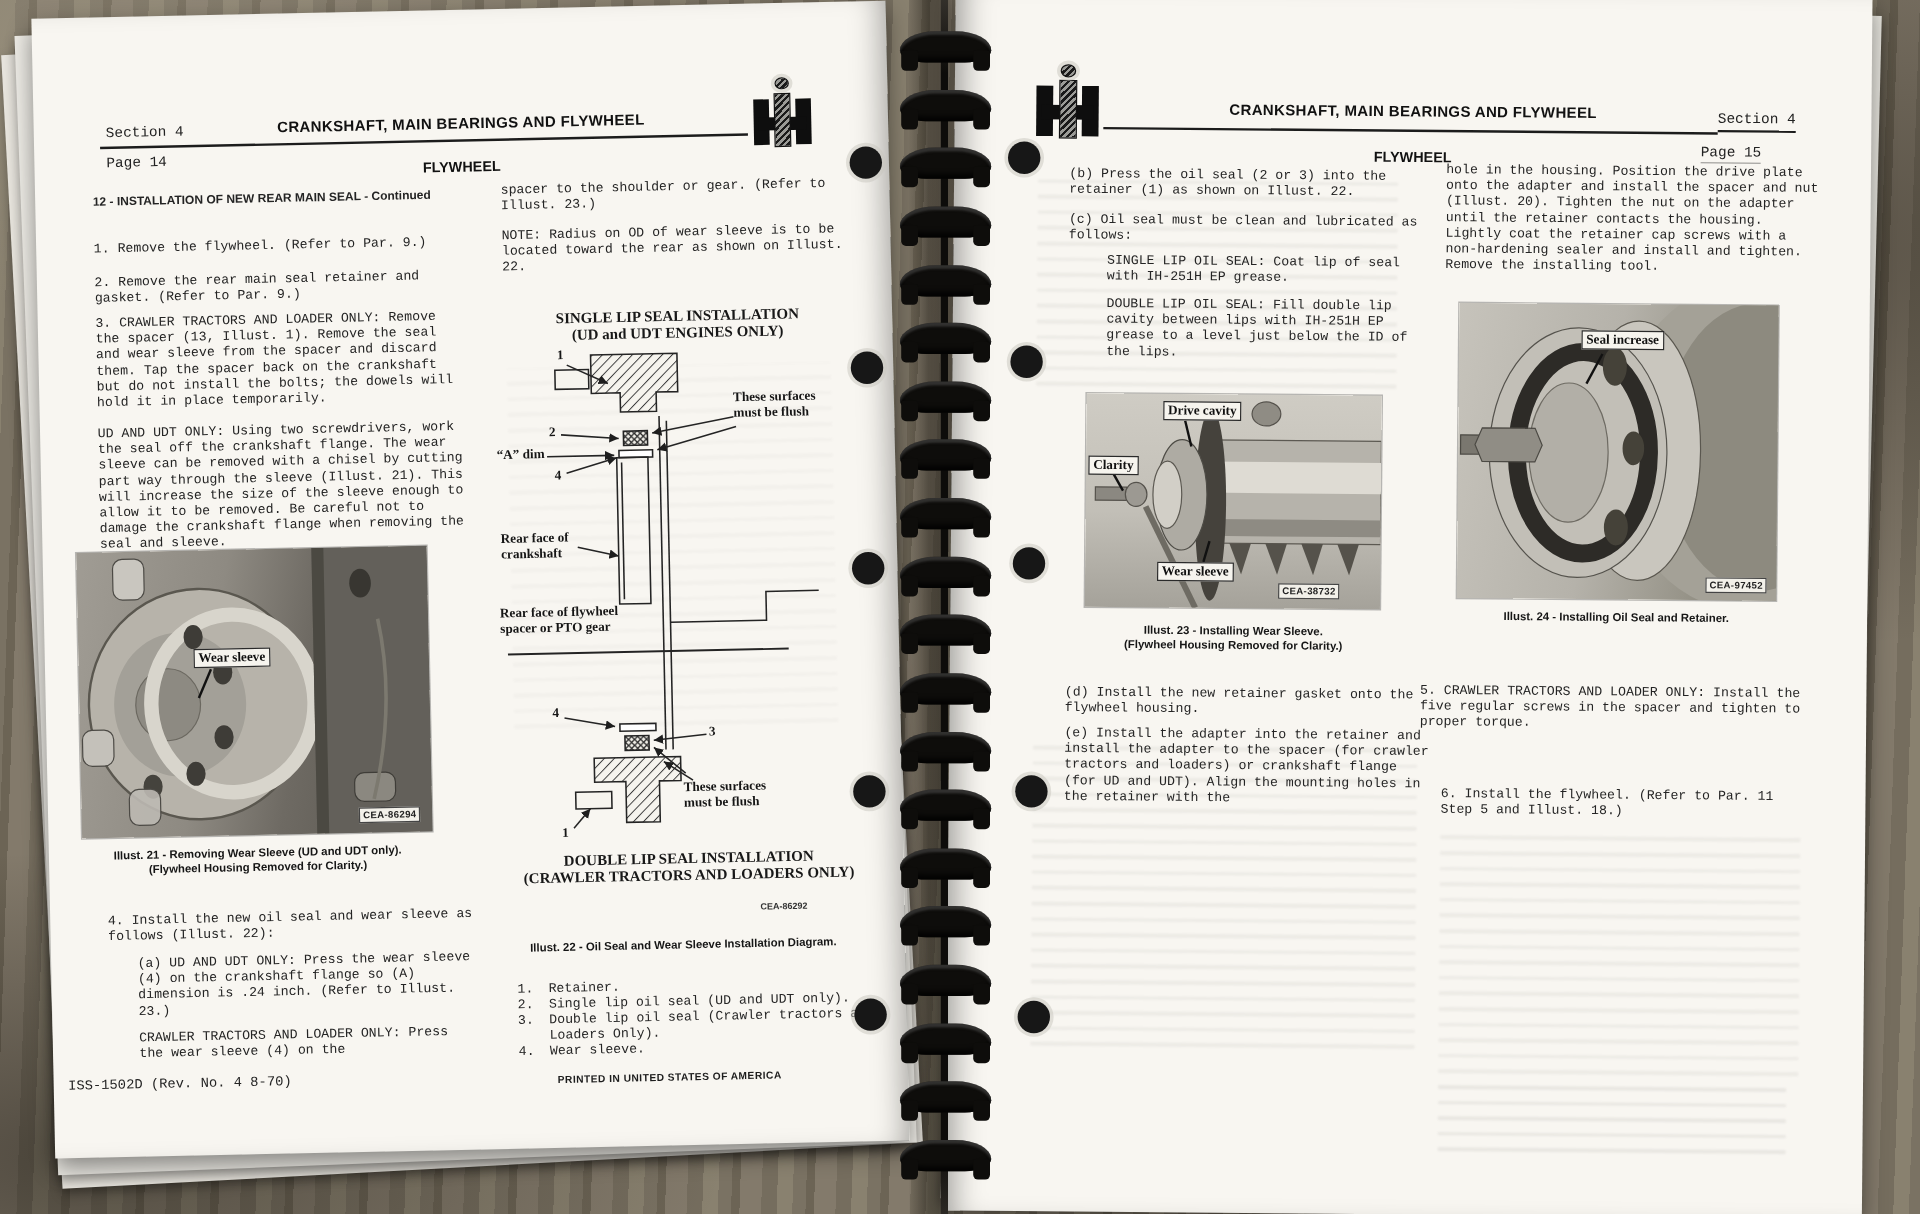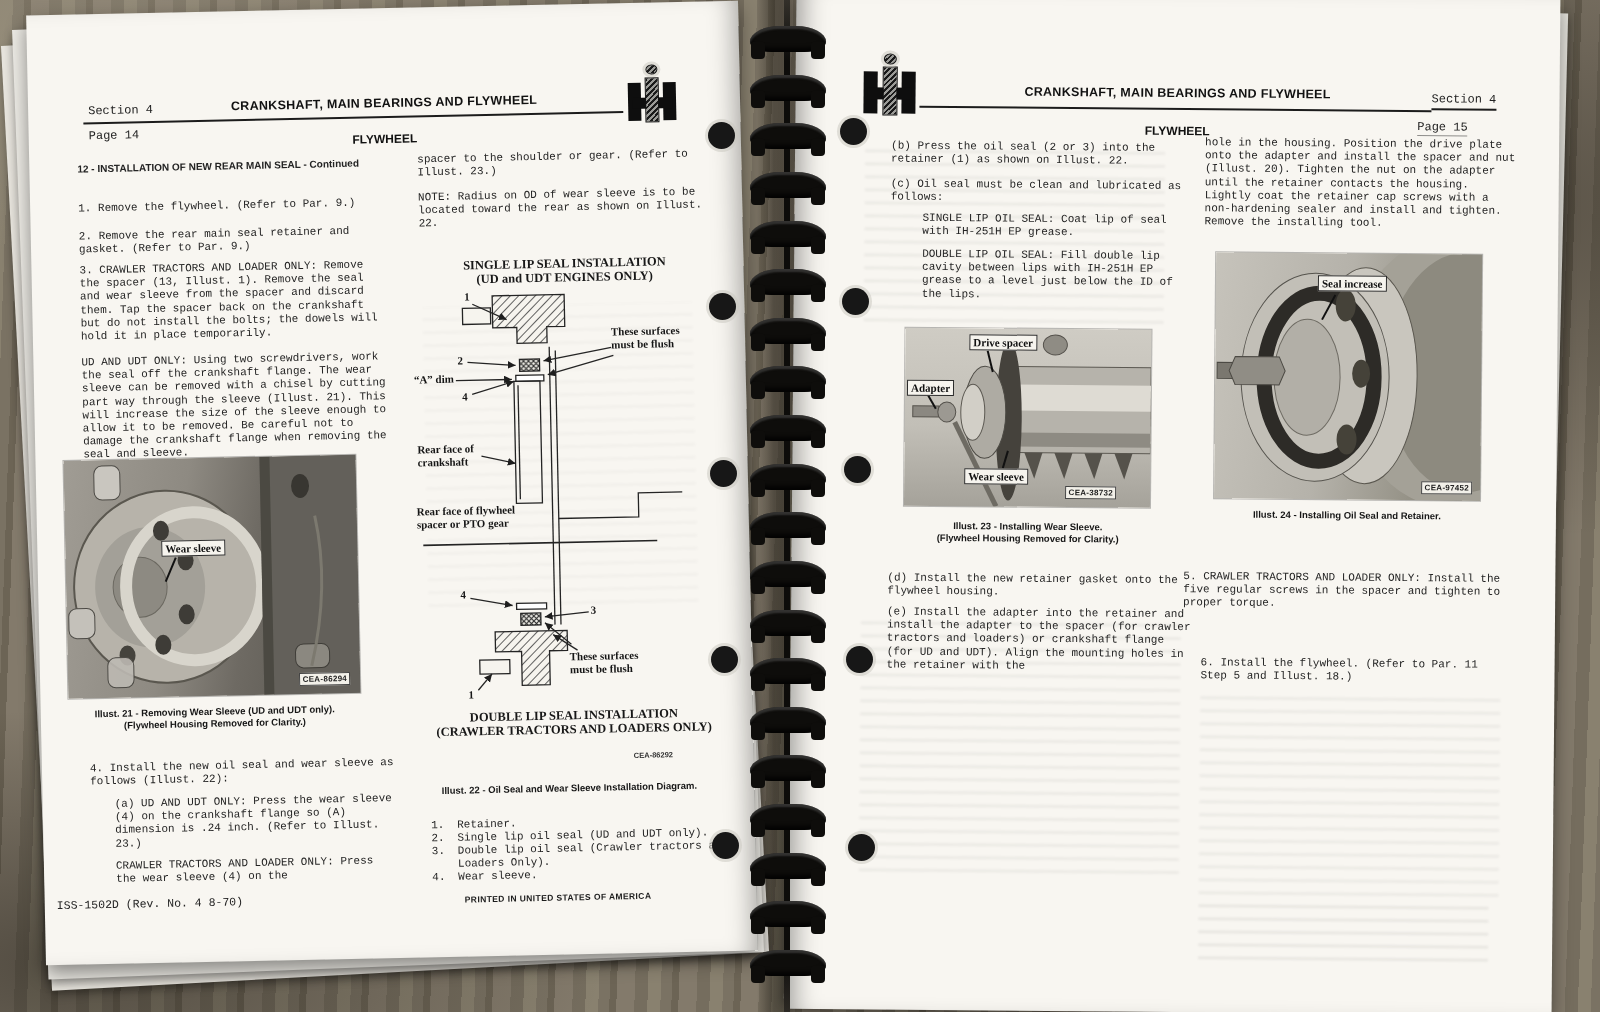--- a/index.html
+++ b/index.html
@@ -263,23 +263,23 @@
         <ellipse cx="68" cy="84" rx="12" ry="28" fill="#d2cfc7" stroke="#5c5952"></ellipse>
         <rect x="8" y="78" width="26" height="11" fill="#8b8881" stroke="#55524c"></rect>
         <ellipse cx="42" cy="84" rx="9" ry="10" fill="#9c9992" stroke="#55524c"></ellipse>
         <line x1="50" y1="94" x2="92" y2="178" stroke="#6e6b63" stroke-width="5"></line>
         <path d="M120,124 l10,26 l8,-26 Z" fill="#55524b"></path>
         <path d="M150,124 l10,26 l8,-26 Z" fill="#55524b"></path>
         <path d="M180,124 l10,26 l8,-26 Z" fill="#55524b"></path>
         <path d="M210,124 l10,26 l8,-26 Z" fill="#55524b"></path>
         <ellipse cx="150" cy="16" rx="12" ry="10" fill="#8f8c84" stroke="#55524c"></ellipse>
       </svg>
-      <div class="chip" style="left:64px;top:6px;">Drive spacer</div>
+      <div class="chip" style="left:64px;top:6px;">Drive cavity</div>
       <div class="leader" style="left:84px;top:22px;width:2px;height:22px;transform:rotate(-14deg);"></div>
-      <div class="chip" style="left:2px;top:52px;">Adapter</div>
+      <div class="chip" style="left:2px;top:52px;">Clarity</div>
       <div class="leader" style="left:26px;top:66px;width:2px;height:16px;transform:rotate(-30deg);"></div>
       <div class="chip" style="left:60px;top:140px;">Wear sleeve</div>
       <div class="leader" style="left:100px;top:122px;width:2px;height:18px;transform:rotate(16deg);"></div>
       <div class="codechip" style="right:34px;bottom:8px;">CEA-38732</div>
     </div>
     <div class="cap" style="left:96px;top:528px;width:280px;">
       <div>Illust. 23 - Installing Wear Sleeve.</div>
       <div>(Flywheel Housing Removed for Clarity.)</div>
     </div>
 

